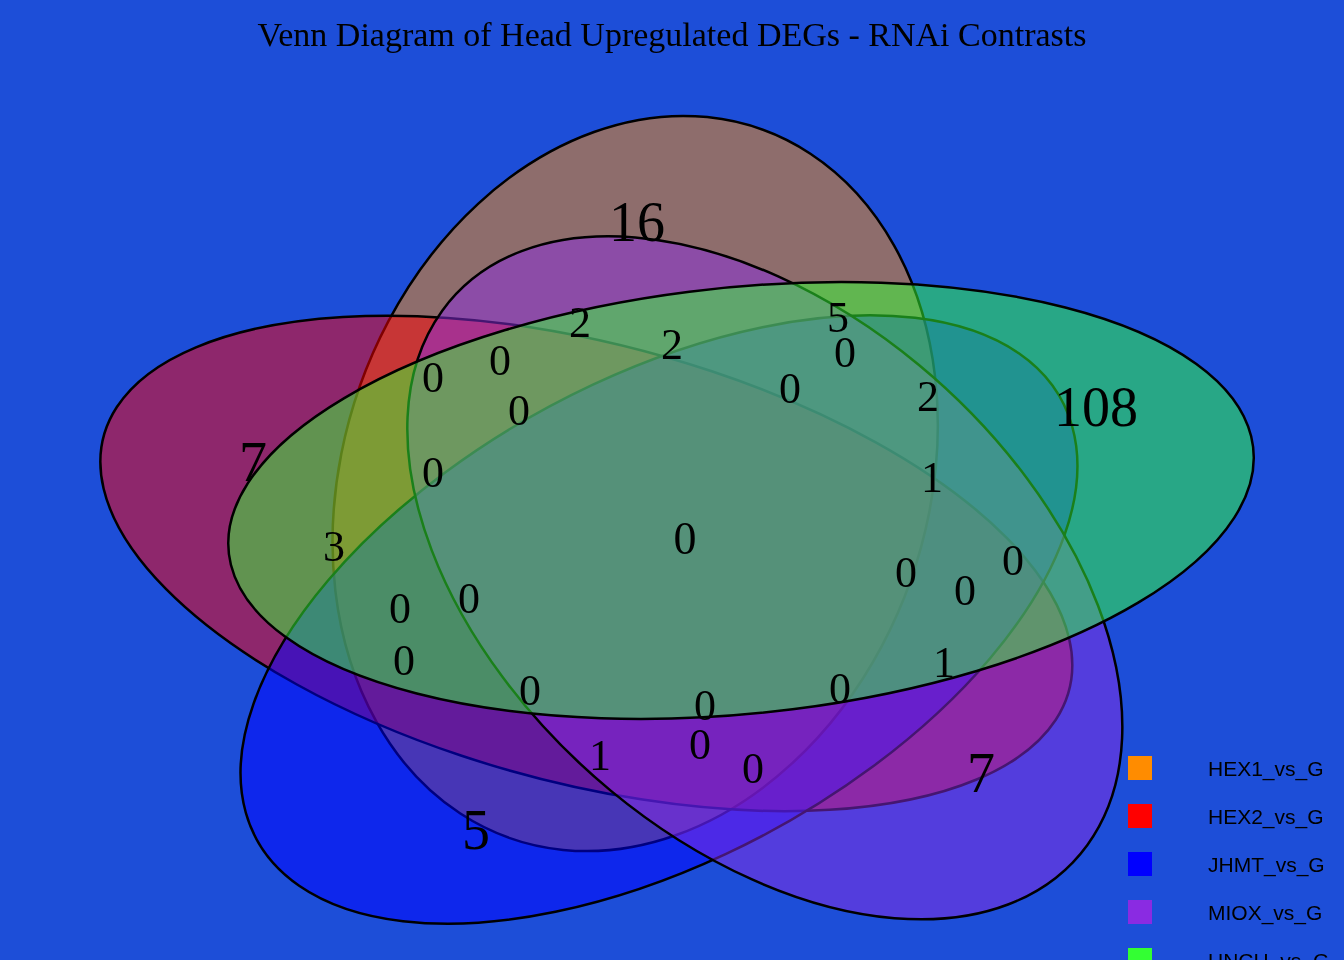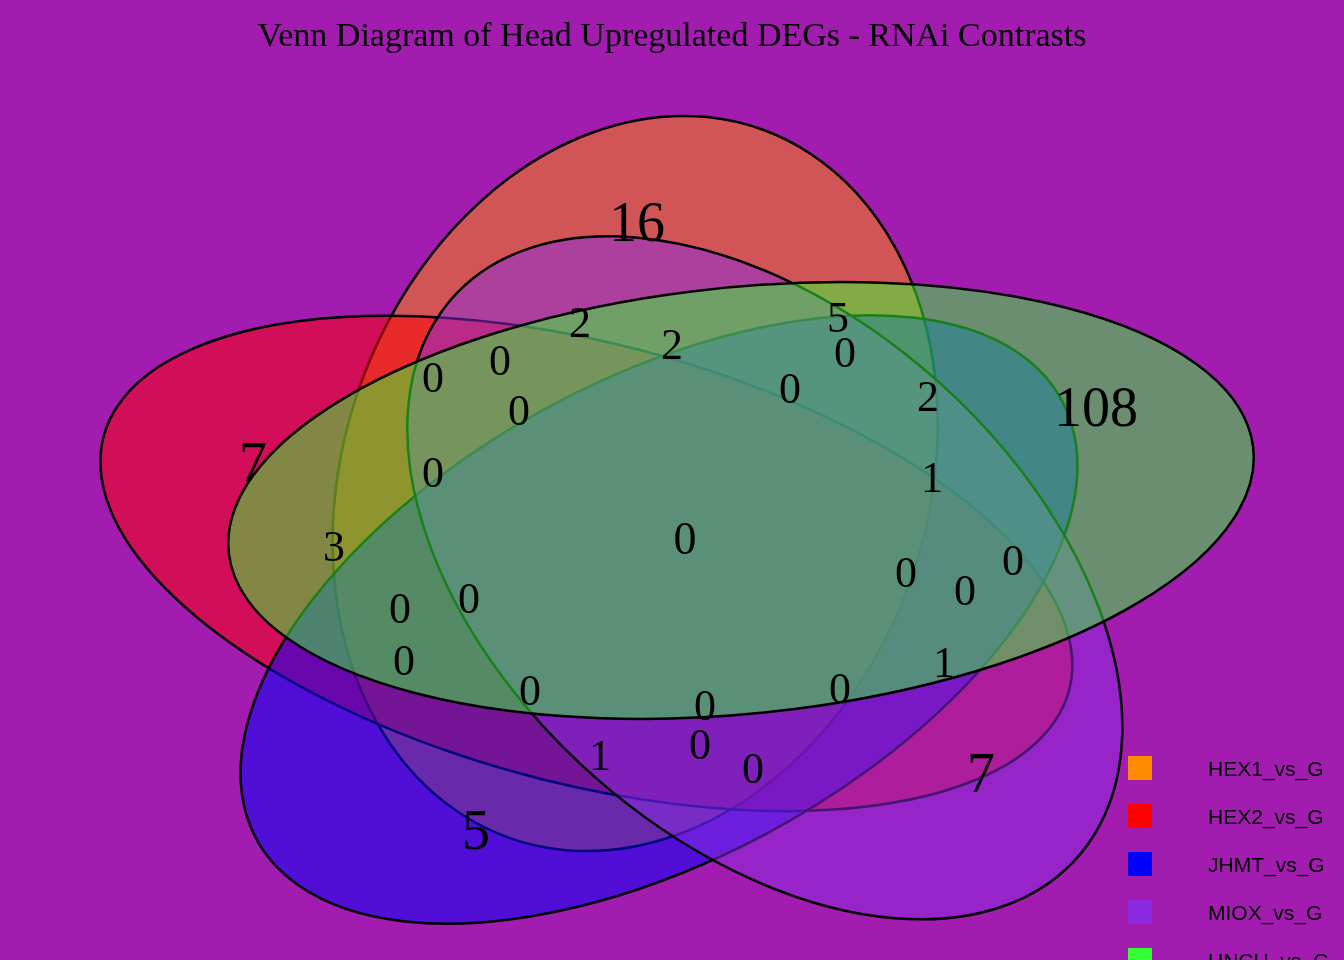--- a/index.html
+++ b/index.html
@@ -5,21 +5,21 @@
   html, body {
     margin: 0;
     padding: 0;
     background: #ffffff;
   }
   #stage {
     position: relative;
     width: 1344px;
     height: 960px;
     overflow: hidden;
-    background: #a21caf;
+    background: #1d4ed8;
   }
   svg { display: block; }
   .chart-title {
     font-family: "Liberation Serif", "DejaVu Serif", serif;
     fill: #000000;
   }
   .region-num {
     font-family: "Liberation Serif", "DejaVu Serif", serif;
     fill: #000000;
   }

